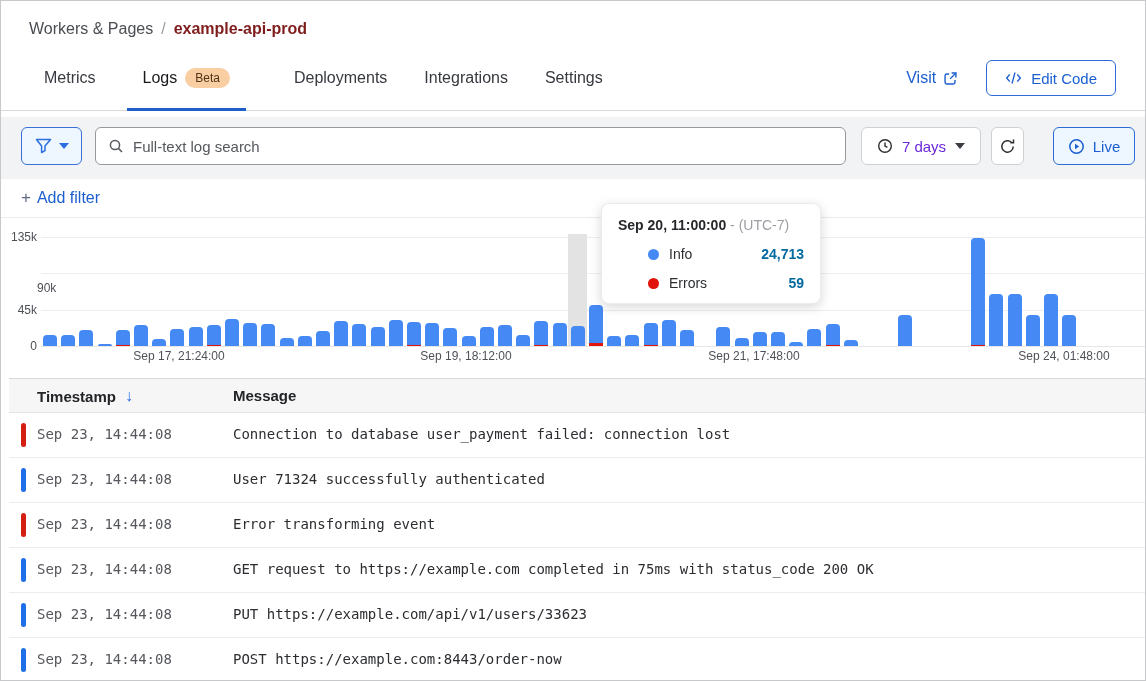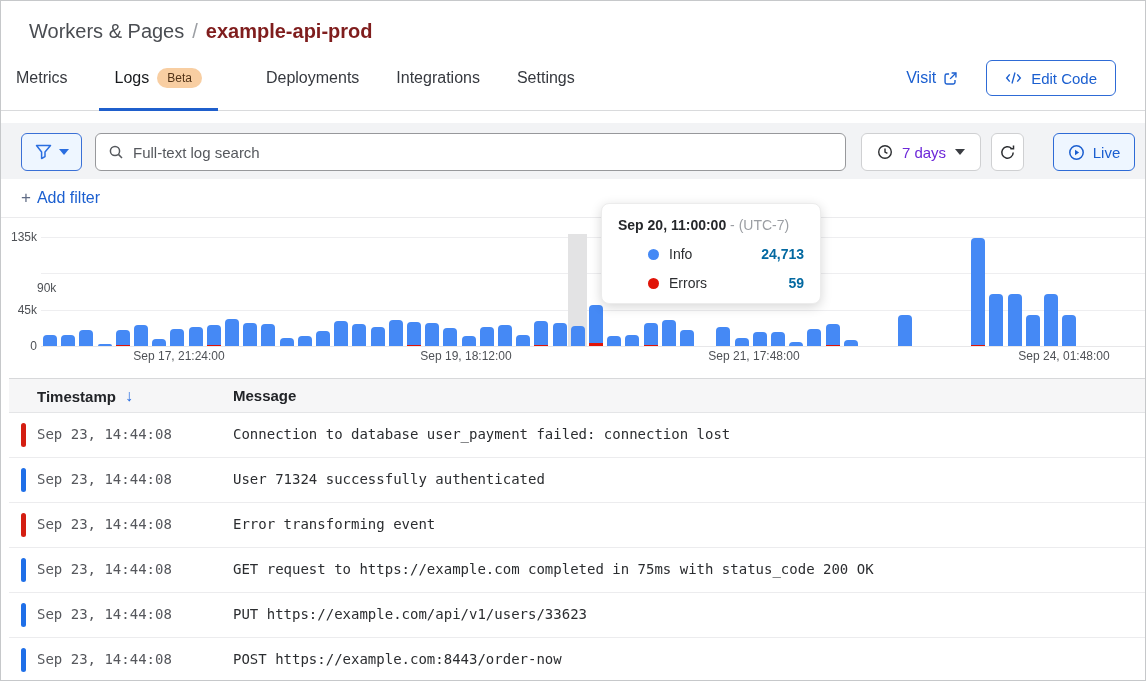--- a/index.html
+++ b/index.html
@@ -2,38 +2,38 @@
 <html><head>
 <meta charset="utf-8">
 <style>
   * { margin:0; padding:0; box-sizing:border-box; }
   html,body { width:1146px; height:681px; }
   body { font-family:"Liberation Sans", sans-serif; background:#fff; color:#1d1d1f; overflow:hidden; }
   .page { position:relative; width:1146px; height:681px; border:1px solid #c6c8ca; background:#fff; overflow:hidden; }
 
   
   .header { position:absolute; left:0; top:0; width:100%; height:110px; background:#fff; border-bottom:1px solid #d9dadc; }
-  .breadcrumb { position:absolute; left:28px; top:19px; font-size:20px; display:flex; gap:8px; align-items:baseline; }
+  .breadcrumb { position:absolute; left:28px; top:19px; font-size:16px; display:flex; gap:8px; align-items:baseline; }
   .crumb-root { color:#4a4d52; }
   .crumb-sep { color:#9b9ea3; }
   .crumb-cur { color:#7f1d1d; font-weight:bold; }
-  .tabs { position:absolute; left:0; top:56px; height:42px; display:flex; align-items:center; padding-left:15px; font-size:16px; color:#36393f; }
+  .tabs { position:absolute; left:0; top:56px; height:42px; display:flex; align-items:center; padding-left:43px; font-size:16px; color:#36393f; }
   .tab { cursor:pointer; }
   .tab-logs { margin-left:31px; padding:0 16px; height:42px; display:flex; align-items:center; gap:8px; position:relative; color:#17191c; }
   .tab-logs::after { content:""; position:absolute; left:0; right:0; bottom:-12px; height:3px; background:#1f5fcc; }
   .tab-deployments { margin-left:48px; }
   .tab-integrations { margin-left:37px; }
   .tab-settings { margin-left:37px; }
   .beta-badge { background:#f8cea2; color:#523317; font-size:12px; padding:3px 10px; border-radius:999px; }
   .header-actions { position:absolute; right:29px; top:59px; height:36px; display:flex; align-items:center; gap:28px; }
   .visit-link { color:#1b5fd0; font-size:16px; display:flex; align-items:center; gap:7px; cursor:pointer; }
   .edit-code-btn { height:36px; padding:0 18px; border:1px solid #2e6bd6; border-radius:6px; background:#fff; color:#1b5fd0; font-size:15px; display:flex; align-items:center; gap:9px; cursor:pointer; }
 
   
-  .filterbar { position:absolute; left:0; top:122px; width:100%; height:68px; background:#f2f3f5; border-bottom:1px solid #e3e4e6; }
+  .filterbar { position:absolute; left:0; top:116px; width:100%; height:68px; background:#f2f3f5; border-bottom:1px solid #e3e4e6; }
   .filter-btn { position:absolute; left:20px; top:10px; width:61px; height:38px; background:#eef6ff; border:1px solid #3a70d6; border-radius:6px; display:flex; align-items:center; justify-content:center; gap:7px; cursor:pointer; }
   .caret { width:0; height:0; border-left:5px solid transparent; border-right:5px solid transparent; border-top:6px solid #2a6ee0; }
   .caret.dark { border-top-color:#3a3d42; }
   .search-box { position:absolute; left:94px; top:10px; width:751px; height:38px; background:#fff; border:1px solid #97989b; border-radius:6px; display:flex; align-items:center; padding:0 12px; gap:9px; }
   .search-box input { border:none; outline:none; flex:1; font-size:15px; color:#222; background:transparent; font-family:"Liberation Sans", sans-serif; }
   .search-box input::placeholder { color:#55585d; }
   .range-btn { position:absolute; left:860px; top:10px; width:120px; height:38px; background:#fff; border:1px solid #cfd0d2; border-radius:6px; display:flex; align-items:center; justify-content:center; gap:9px; font-size:15px; color:#6d28d9; cursor:pointer; }
   .refresh-btn { position:absolute; left:990px; top:10px; width:33px; height:38px; background:#fff; border:1px solid #cfd0d2; border-radius:6px; display:flex; align-items:center; justify-content:center; cursor:pointer; }
   .live-btn { position:absolute; left:1052px; top:10px; width:82px; height:38px; background:#eef6ff; border:1px solid #2e6bd6; border-radius:6px; display:flex; align-items:center; justify-content:center; gap:8px; font-size:15px; color:#1b5fd0; cursor:pointer; }
 

